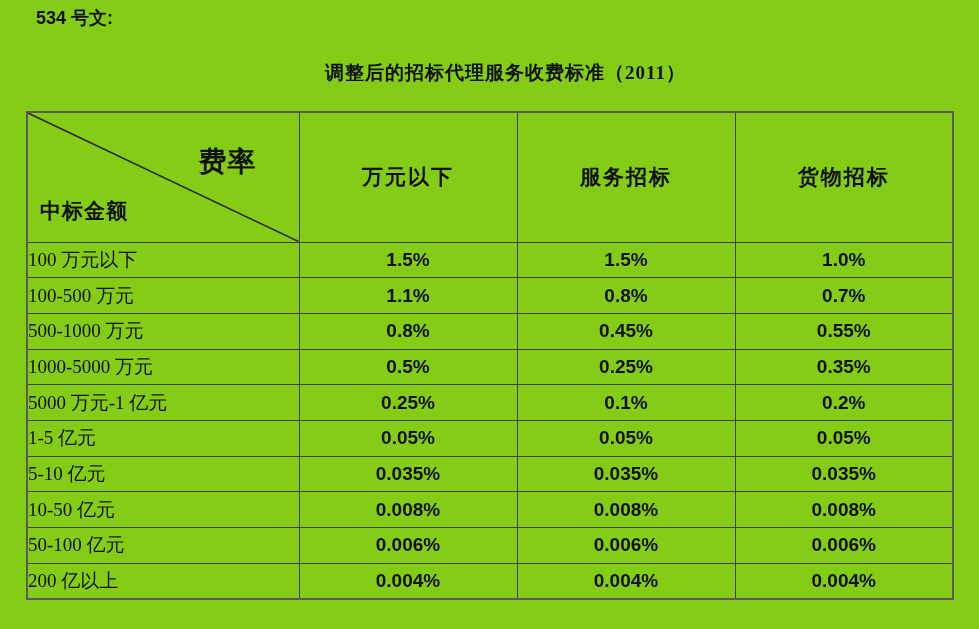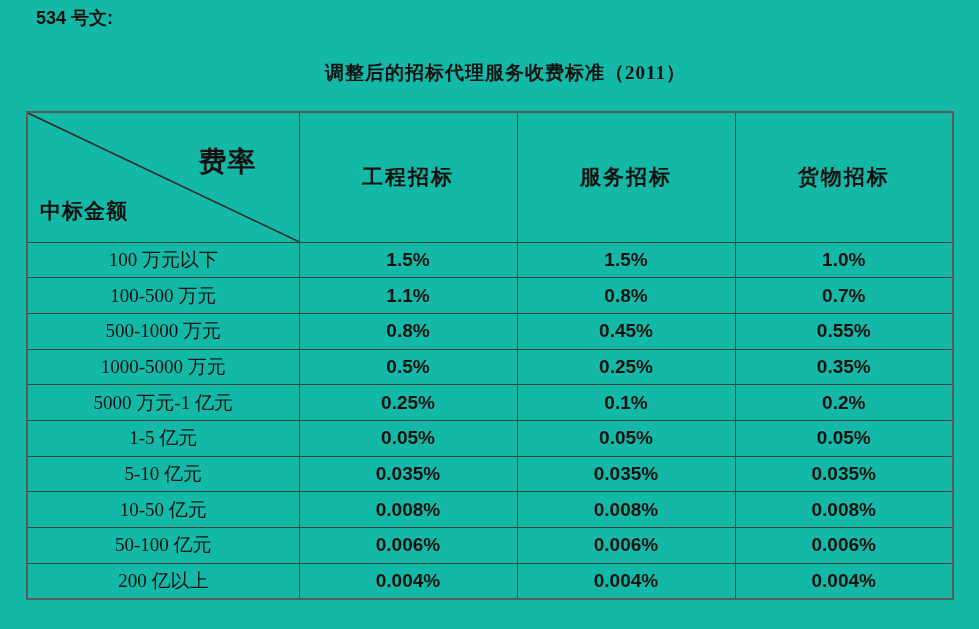--- a/index.html
+++ b/index.html
@@ -1,20 +1,20 @@
 <!DOCTYPE html>
 <html><head>
 <meta charset="utf-8">
 <style>
   html, body { margin: 0; padding: 0; background: #ffffff; }
   .page {
     position: relative;
     width: 979px;
     height: 629px;
-    background: #14b8a6;
+    background: #84cc16;
     color: #111111;
     font-family: "Liberation Serif", serif;
     overflow: hidden;
   }
   .doc-ref {
     position: absolute;
     left: 36px;
     top: 6px;
     font-family: "Liberation Sans", sans-serif;
     font-weight: bold;
@@ -79,21 +79,20 @@
     position: absolute;
     top: 68px;
     left: 12px;
     font-size: 21px;
     font-weight: bold;
     letter-spacing: 1px;
     margin-top: 16px;
   }
   tr.body-row { height: 35.7px; }
   .label-cell {
-    text-align: center;
     vertical-align: middle;
     font-size: 19px;
     font-weight: normal;
     color: #111111;
   }
   .value-cell {
     text-align: center;
     vertical-align: middle;
     font-family: "Liberation Sans", sans-serif;
     font-weight: bold;
@@ -117,21 +116,21 @@
     </colgroup>
     <thead>
       <tr class="header-row">
         <th class="corner-cell">
           <svg class="diag" viewBox="0 0 100 100" preserveAspectRatio="none" aria-hidden="true">
             <line x1="0" y1="0" x2="100" y2="100" vector-effect="non-scaling-stroke"></line>
           </svg>
           <span class="corner-top">费率</span>
           <span class="corner-bottom">中标金额</span>
         </th>
-        <th class="head-cell">工程招标</th>
+        <th class="head-cell">万元以下</th>
         <th class="head-cell">服务招标</th>
         <th class="head-cell">货物招标</th>
       </tr>
     </thead>
     <tbody>
   <tr class="body-row">
     <td class="label-cell">100 万元以下</td>
     <td class="value-cell">1.5%</td>
     <td class="value-cell">1.5%</td>
     <td class="value-cell">1.0%</td>

